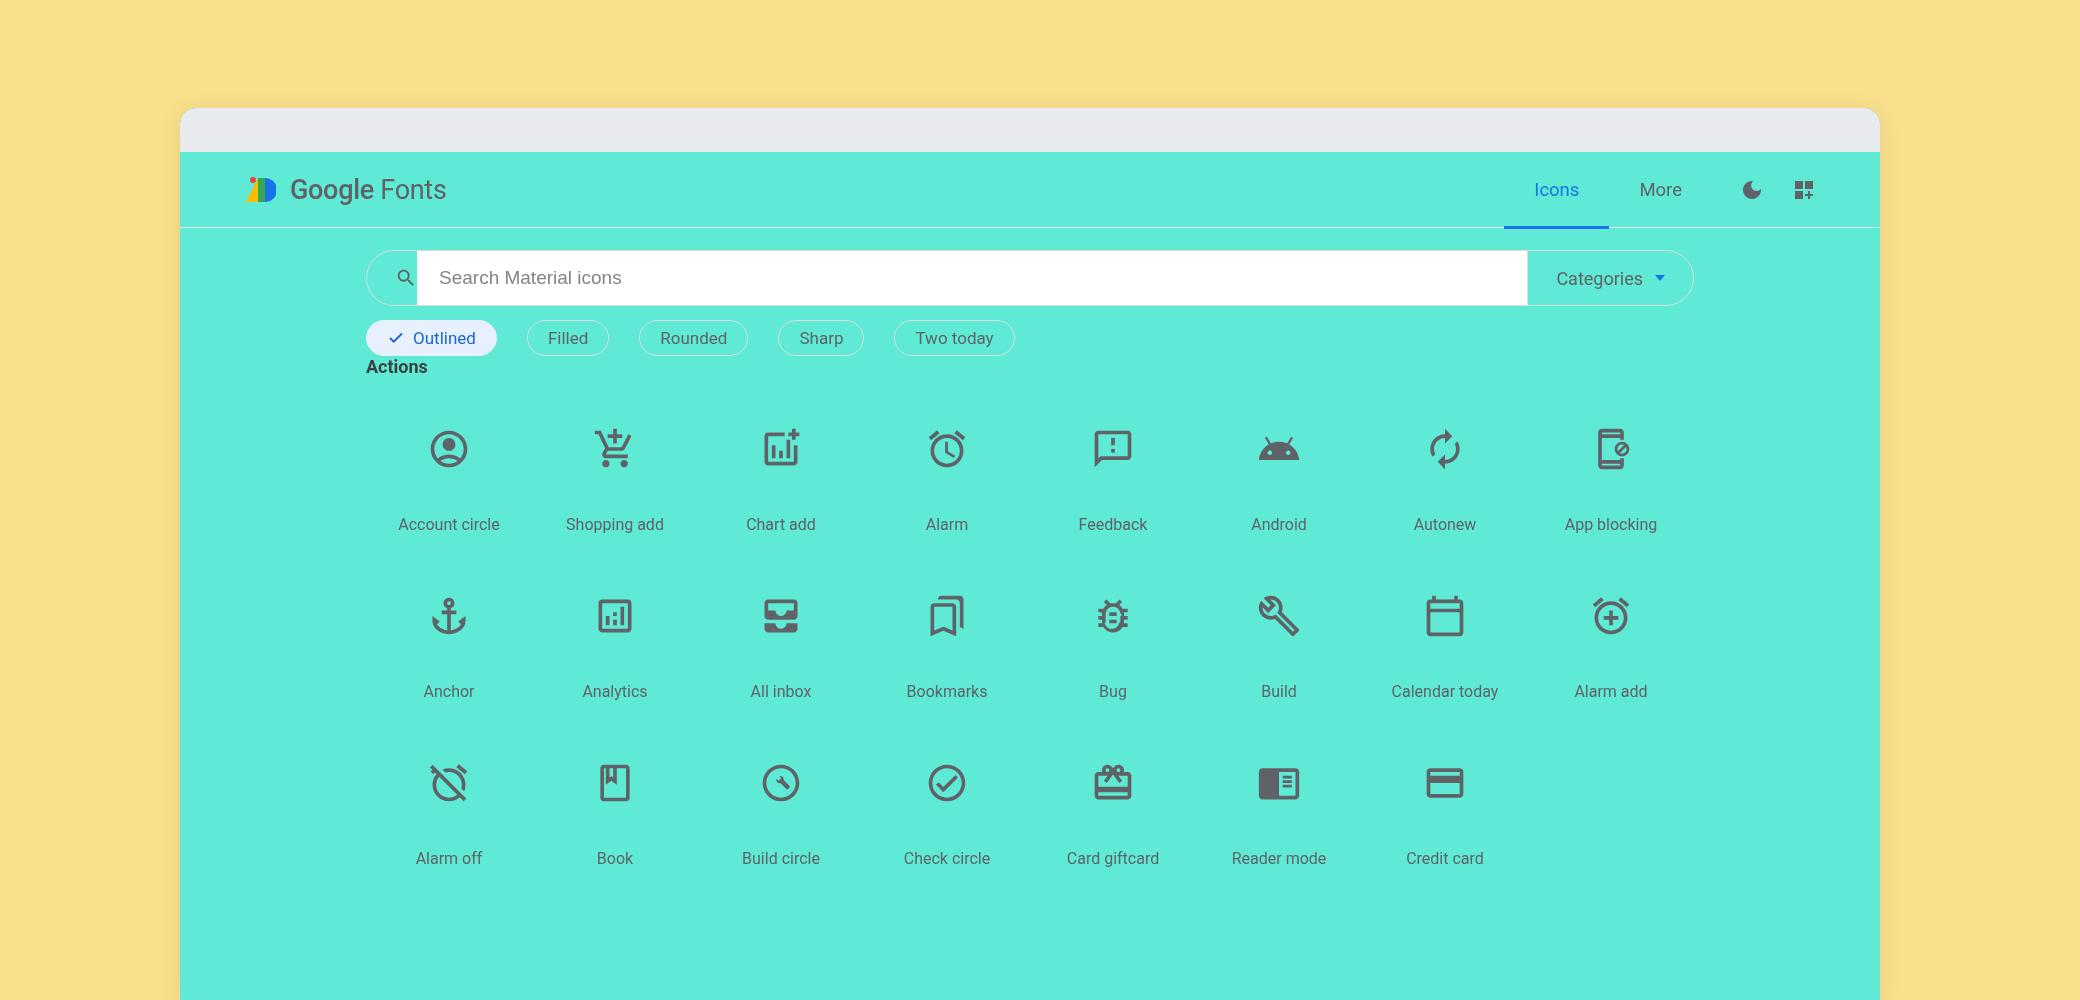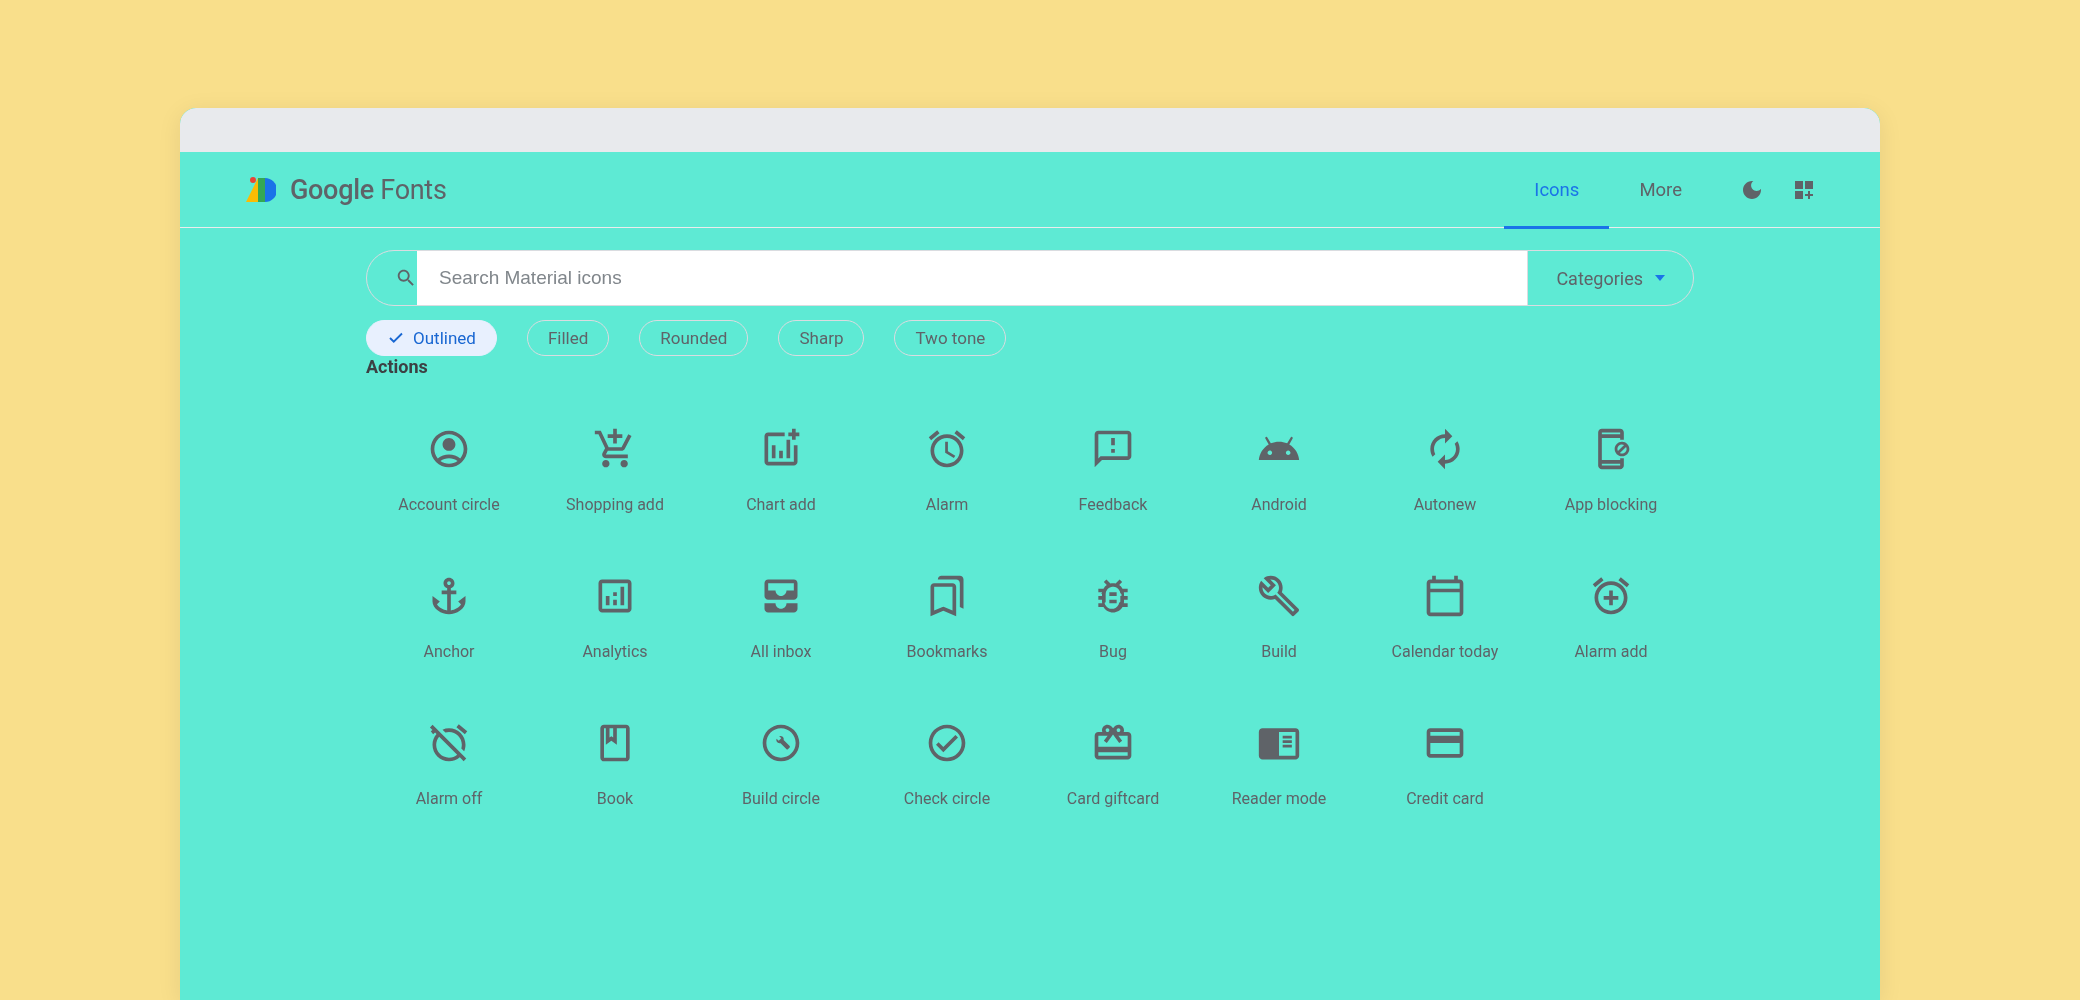--- a/index.html
+++ b/index.html
@@ -155,20 +155,21 @@
   display: grid;
   grid-template-columns: repeat(8, 1fr);
   row-gap: 60px;
   margin-top: 50px;
 }
 .icon-cell {
   display: flex;
   flex-direction: column;
   align-items: center;
   cursor: pointer;
+  gap: 20px;
 }
 .icon-glyph {
   width: 44px;
   height: 44px;
   fill: #5F6368;
 }
 .icon-label {
   font-size: 16px;
   color: #5F6368;
   margin-top: 24px;
@@ -303,21 +304,21 @@
       <div class="chip">
           <span>Filled</span>
         </div>
       <div class="chip">
           <span>Rounded</span>
         </div>
       <div class="chip">
           <span>Sharp</span>
         </div>
       <div class="chip">
-          <span>Two tone</span>
+          <span>Two today</span>
         </div>
     </div>
 
     <h2 class="section-title">Actions</h2>
 
     <div class="icon-grid" id="icon-grid">
 
     <div class="icon-cell">
           <svg class="icon-glyph" viewBox="0 0 24 24">
             <use xlink:href="#i-account-circle"></use>

